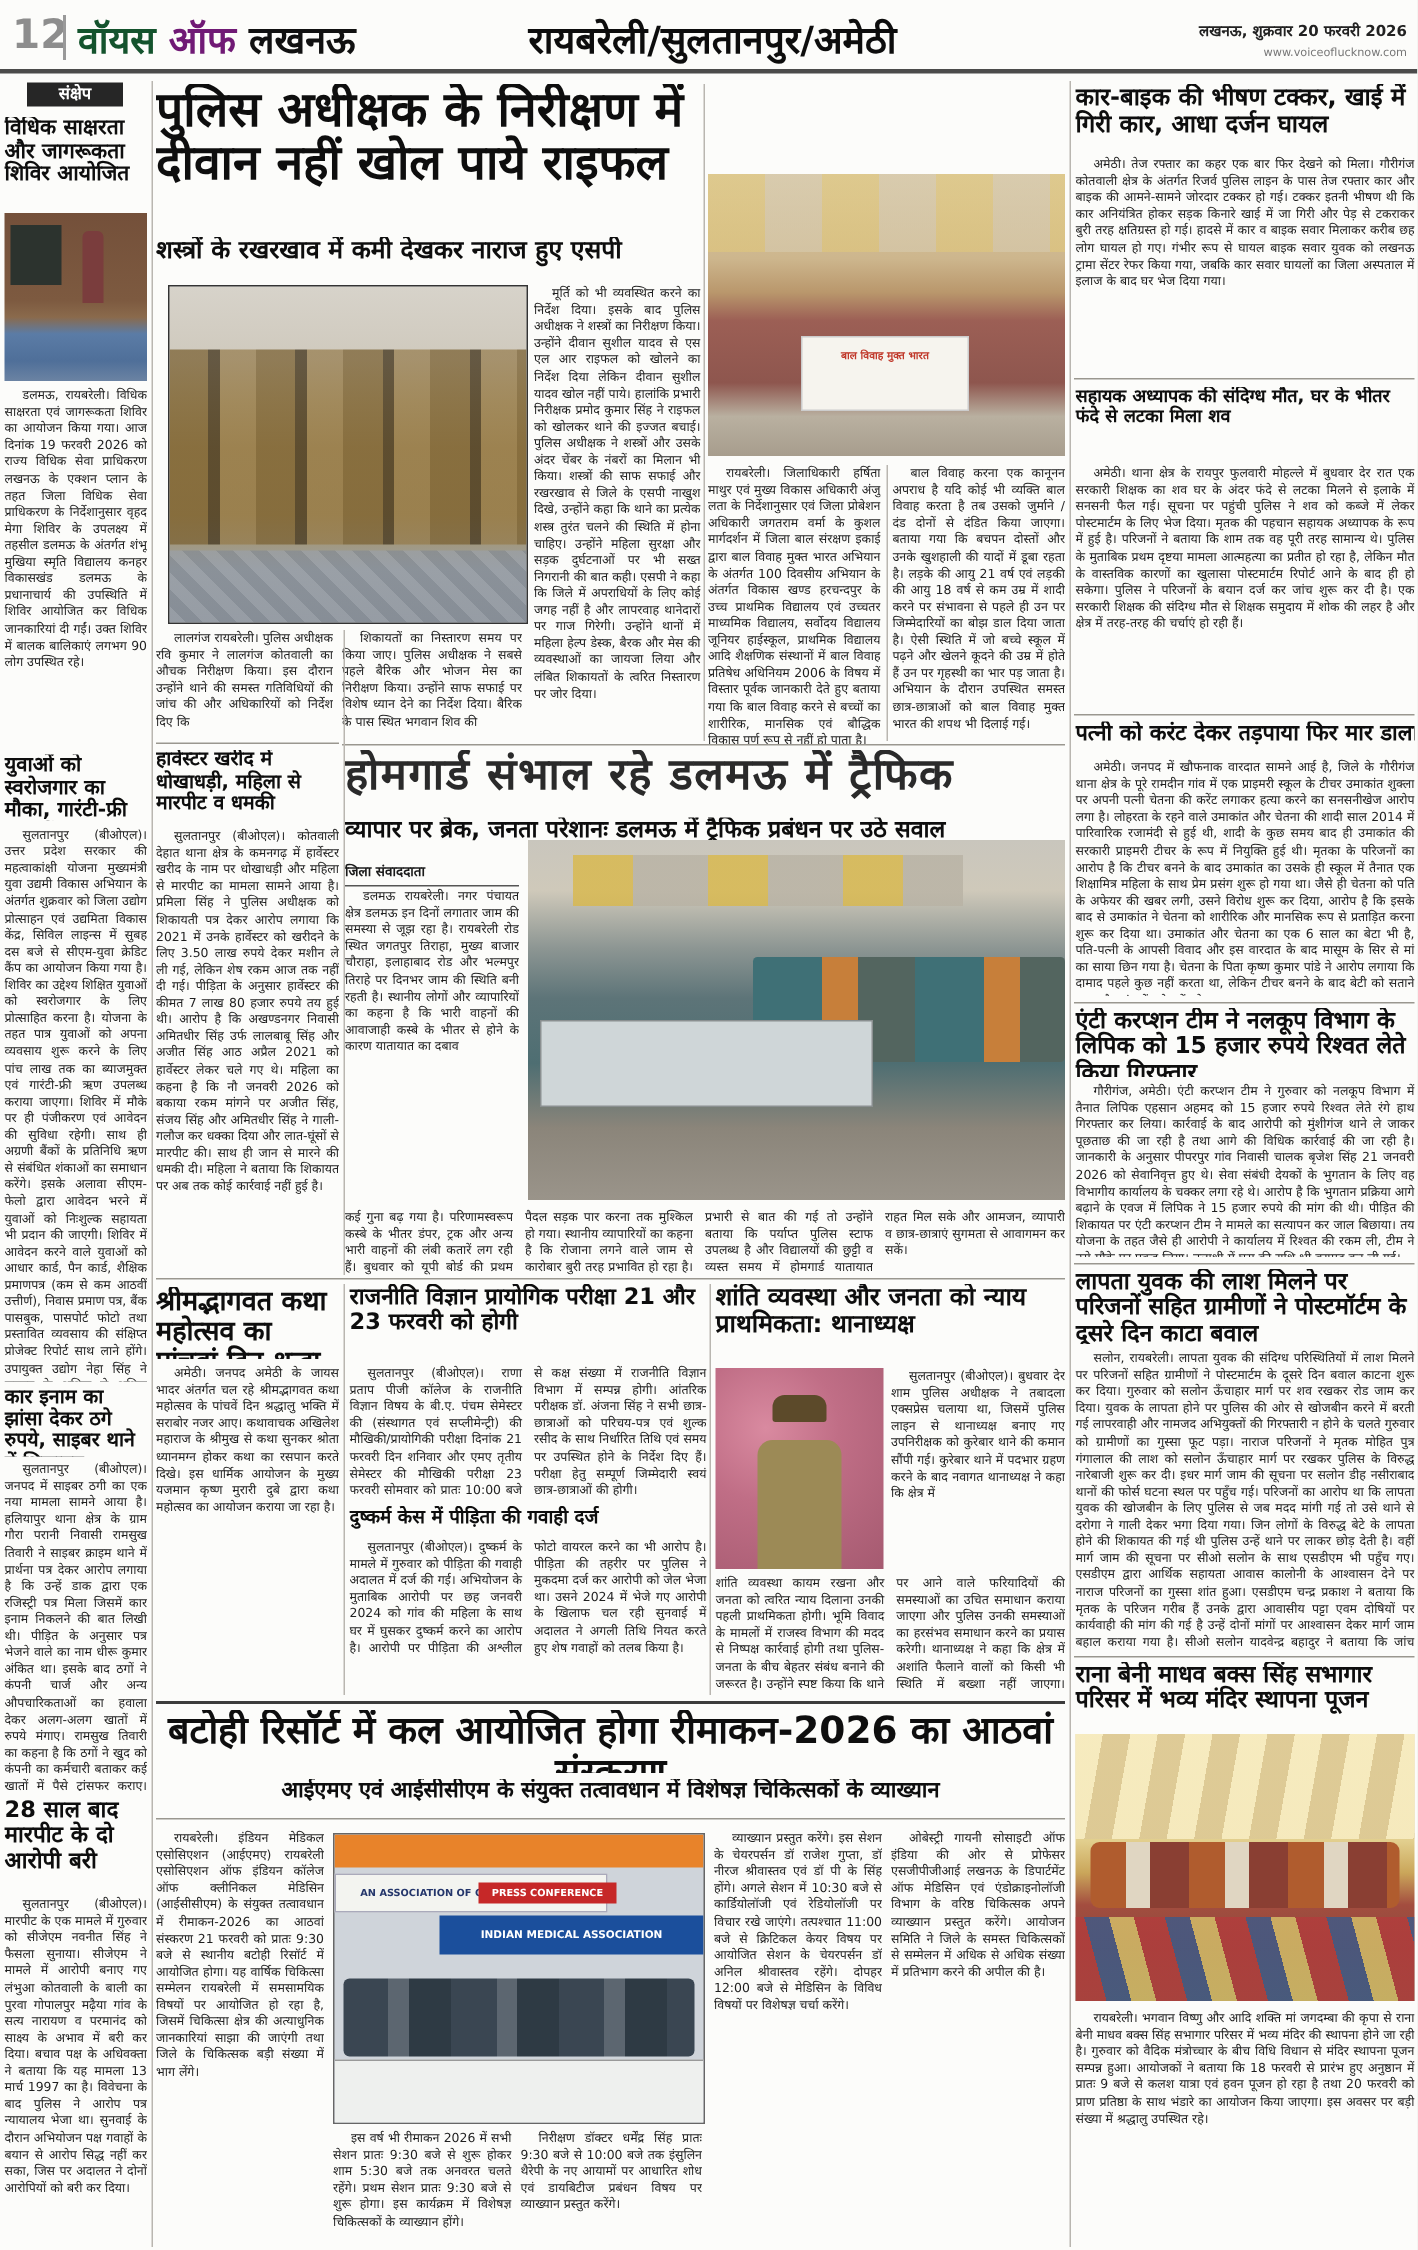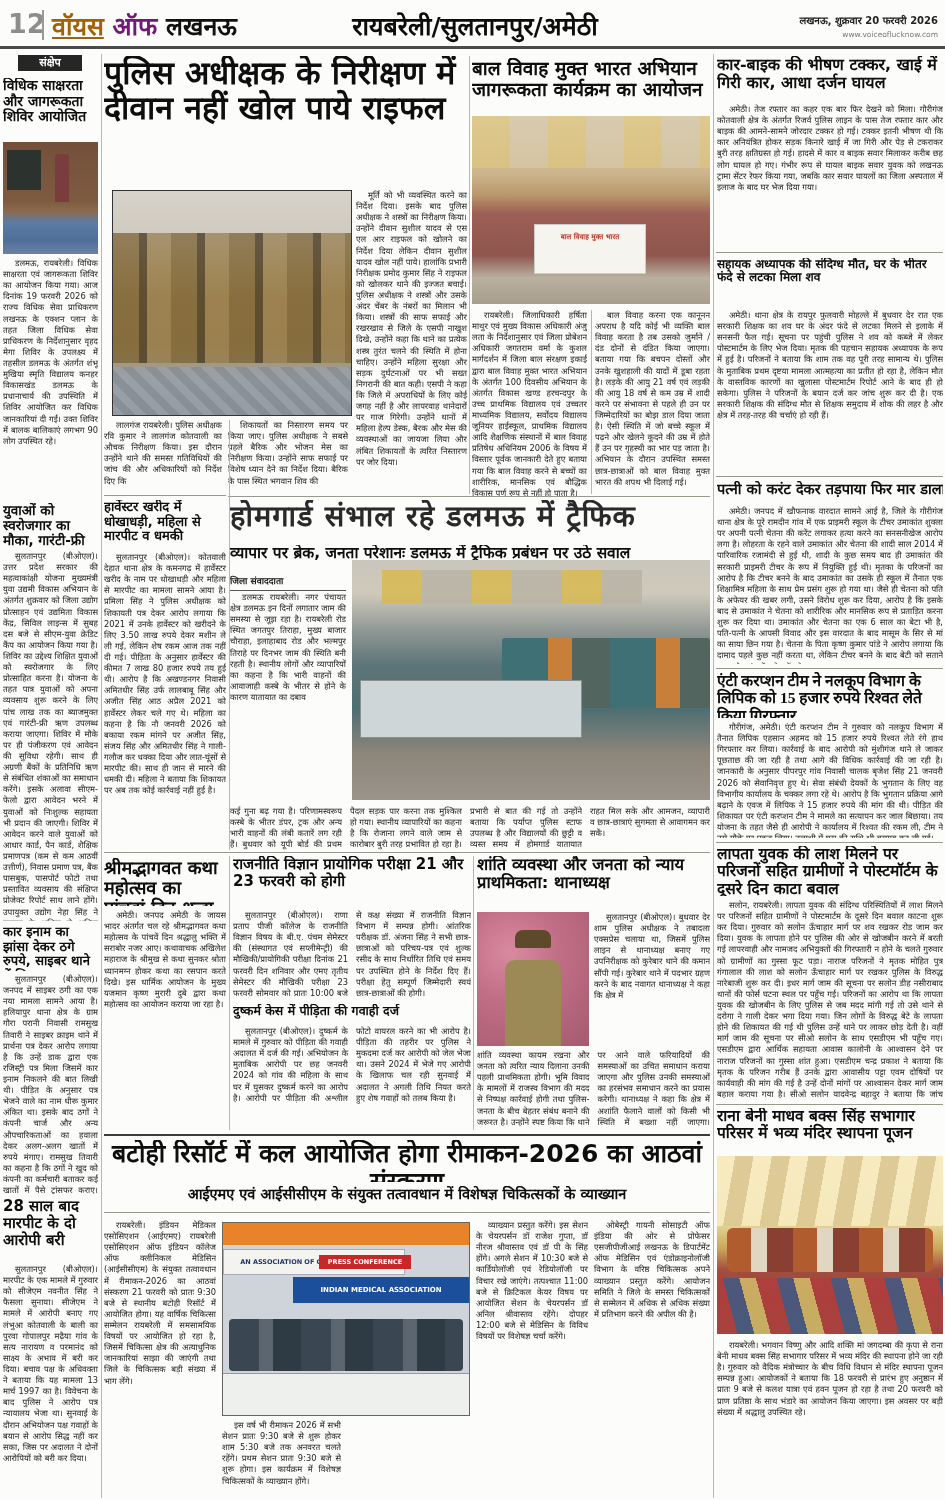--- a/index.html
+++ b/index.html
@@ -17,21 +17,21 @@
   .center{text-align:center;}
 </style>
 </head>
 <body>
 
 <div id="paper">
 
   <div class="abs" style="left:8px;top:8px;font-size:27px;font-weight:bold;color:#8d8d8d;">12</div>
   <div class="abs" style="left:42px;top:10px;width:2px;height:30px;background:#999;"></div>
   <div class="abs" style="left:52px;top:8px;font-size:25px;font-weight:bold;white-space:nowrap;">
-    <span style="color:#a16207;text-decoration:underline;">वॉयस</span>
+    <span style="color:#14532d;">वॉयस</span>
     <span style="color:#701a75;">ऑफ</span>
     <span style="color:#111;">लखनऊ</span>
   </div>
   <div class="abs center" style="left:280px;top:8px;width:390px;font-size:25px;font-weight:bold;color:#0d0d0d;">रायबरेली/सुलतानपुर/अमेठी</div>
   <div class="abs" style="left:740px;top:13px;width:198px;text-align:right;font-size:10px;font-weight:bold;color:#222;">लखनऊ, शुक्रवार 20 फरवरी 2026</div>
   <div class="abs" style="left:740px;top:30px;width:198px;text-align:right;font-size:7.5px;color:#777;">www.voiceoflucknow.com</div>
   <div class="abs hr2" style="left:0;top:46px;width:945px;"></div>
 
   <div class="abs vr" style="left:101px;top:54px;height:1444px;"></div>
   <div class="abs vr" style="left:713px;top:54px;height:1444px;"></div>
@@ -49,29 +49,29 @@
   <div class="abs hl" style="left:3px;top:503px;width:95px;height:44px;font-size:13.5px;">युवाओं को स्वरोजगार का मौका, गारंटी-फ्री ऋण कैंप</div>
   <div class="abs body" style="left:3px;top:551px;width:95px;height:370px;">सुलतानपुर (बीओएल)। उत्तर प्रदेश सरकार की महत्वाकांक्षी योजना मुख्यमंत्री युवा उद्यमी विकास अभियान के अंतर्गत शुक्रवार को जिला उद्योग प्रोत्साहन एवं उद्यमिता विकास केंद्र, सिविल लाइन्स में सुबह दस बजे से सीएम-युवा क्रेडिट कैंप का आयोजन किया गया है। शिविर का उद्देश्य शिक्षित युवाओं को स्वरोजगार के लिए प्रोत्साहित करना है। योजना के तहत पात्र युवाओं को अपना व्यवसाय शुरू करने के लिए पांच लाख तक का ब्याजमुक्त एवं गारंटी-फ्री ऋण उपलब्ध कराया जाएगा। शिविर में मौके पर ही पंजीकरण एवं आवेदन की सुविधा रहेगी। साथ ही अग्रणी बैंकों के प्रतिनिधि ऋण से संबंधित शंकाओं का समाधान करेंगे। इसके अलावा सीएम-फेलो द्वारा आवेदन भरने में युवाओं को निःशुल्क सहायता भी प्रदान की जाएगी। शिविर में आवेदन करने वाले युवाओं को आधार कार्ड, पैन कार्ड, शैक्षिक प्रमाणपत्र (कम से कम आठवीं उत्तीर्ण), निवास प्रमाण पत्र, बैंक पासबुक, पासपोर्ट फोटो तथा प्रस्तावित व्यवसाय की संक्षिप्त प्रोजेक्ट रिपोर्ट साथ लाने होंगे। उपायुक्त उद्योग नेहा सिंह ने जनपद के अधिक से अधिक युवाओं से शिविर में पहुंचकर योजना का लाभ उठाने की अपील की है।</div>
 
   <div class="abs hl" style="left:3px;top:925px;width:95px;height:46px;font-size:13px;">कार इनाम का झांसा देकर ठगे रुपये, साइबर थाने में शिकायत</div>
   <div class="abs body" style="left:3px;top:974px;width:95px;height:220px;">सुलतानपुर (बीओएल)। जनपद में साइबर ठगी का एक नया मामला सामने आया है। हलियापुर थाना क्षेत्र के ग्राम गौरा परानी निवासी रामसुख तिवारी ने साइबर क्राइम थाने में प्रार्थना पत्र देकर आरोप लगाया है कि उन्हें डाक द्वारा एक रजिस्ट्री पत्र मिला जिसमें कार इनाम निकलने की बात लिखी थी। पीड़ित के अनुसार पत्र भेजने वाले का नाम धीरू कुमार अंकित था। इसके बाद ठगों ने कंपनी चार्ज और अन्य औपचारिकताओं का हवाला देकर अलग-अलग खातों में रुपये मंगाए। रामसुख तिवारी का कहना है कि ठगों ने खुद को कंपनी का कर्मचारी बताकर कई खातों में पैसे ट्रांसफर कराए। अब उन्हें न तो पैसा मिल रहा है न ही कार। साइबर थाना प्रभारी ने बताया कि तहरीर पर मुकदमा दर्ज कर लिया गया है।</div>
 
   <div class="abs hl" style="left:3px;top:1198px;width:95px;height:62px;font-size:15px;">28 साल बाद मारपीट के दो आरोपी बरी</div>
   <div class="abs body" style="left:3px;top:1264px;width:95px;height:232px;">सुलतानपुर (बीओएल)। मारपीट के एक मामले में गुरुवार को सीजेएम नवनीत सिंह ने फैसला सुनाया। सीजेएम ने मामले में आरोपी बनाए गए लंभुआ कोतवाली के बाली का पुरवा गोपालपुर मढ़ैया गांव के सत्य नारायण व परमानंद को साक्ष्य के अभाव में बरी कर दिया। बचाव पक्ष के अधिवक्ता ने बताया कि यह मामला 13 मार्च 1997 का है। विवेचना के बाद पुलिस ने आरोप पत्र न्यायालय भेजा था। सुनवाई के दौरान अभियोजन पक्ष गवाहों के बयान से आरोप सिद्ध नहीं कर सका, जिस पर अदालत ने दोनों आरोपियों को बरी कर दिया।</div>
 
   <div class="abs hl" style="left:104px;top:56px;width:364px;height:98px;font-size:32px;line-height:1.1;">पुलिस अधीक्षक के निरीक्षण में दीवान नहीं खोल पाये राइफल</div>
+  <div class="abs hl" style="left:104px;top:158px;width:364px;height:24px;font-size:16.5px;">शस्त्रों के रखरखाव में कमी देखकर नाराज हुए एसपी</div>
   <div class="abs photo" style="left:112px;top:190px;width:238px;height:224px;border:1px solid #333;background:linear-gradient(180deg,#d7d3ca 0%,#cfc9bd 22%,#c2b088 34%,#b0955e 48%,#a98f58 68%,#9aa0a4 84%,#8d949c 100%);">
     <div class="abs" style="left:0;top:42px;width:238px;height:130px;background:repeating-linear-gradient(90deg,rgba(123,98,52,.75) 0 26px,rgba(74,60,36,.8) 26px 34px,rgba(148,122,74,.7) 34px 58px);"></div>
     <div class="abs" style="left:0;top:176px;width:238px;height:48px;background:repeating-linear-gradient(45deg,#9aa0a8 0 8px,#848b94 8px 16px);opacity:.7;"></div>
   </div>
   <div class="abs body" style="left:356px;top:190px;width:111px;height:302px;">मूर्ति को भी व्यवस्थित करने का निर्देश दिया। इसके बाद पुलिस अधीक्षक ने शस्त्रों का निरीक्षण किया। उन्होंने दीवान सुशील यादव से एस एल आर राइफल को खोलने का निर्देश दिया लेकिन दीवान सुशील यादव खोल नहीं पाये। हालांकि प्रभारी निरीक्षक प्रमोद कुमार सिंह ने राइफल को खोलकर थाने की इज्जत बचाई। पुलिस अधीक्षक ने शस्त्रों और उसके अंदर चेंबर के नंबरों का मिलान भी किया। शस्त्रों की साफ सफाई और रखरखाव से जिले के एसपी नाखुश दिखे, उन्होंने कहा कि थाने का प्रत्येक शस्त्र तुरंत चलने की स्थिति में होना चाहिए। उन्होंने महिला सुरक्षा और सड़क दुर्घटनाओं पर भी सख्त निगरानी की बात कही। एसपी ने कहा कि जिले में अपराधियों के लिए कोई जगह नहीं है और लापरवाह थानेदारों पर गाज गिरेगी। उन्होंने थानों में महिला हेल्प डेस्क, बैरक और मेस की व्यवस्थाओं का जायजा लिया और लंबित शिकायतों के त्वरित निस्तारण पर जोर दिया।</div>
   <div class="abs body" style="left:104px;top:420px;width:118px;height:74px;">लालगंज रायबरेली। पुलिस अधीक्षक रवि कुमार ने लालगंज कोतवाली का औचक निरीक्षण किया। इस दौरान उन्होंने थाने की समस्त गतिविधियों की जांच की और अधिकारियों को निर्देश दिए कि</div>
   <div class="abs body" style="left:228px;top:420px;width:120px;height:74px;">शिकायतों का निस्तारण समय पर किया जाए। पुलिस अधीक्षक ने सबसे पहले बैरिक और भोजन मेस का निरीक्षण किया। उन्होंने साफ सफाई पर विशेष ध्यान देने का निर्देश दिया। बैरिक के पास स्थित भगवान शिव की</div>
 
-  <div class="abs hl" style="left:472px;top:58px;width:238px;height:54px;font-size:19px;">बाल विवाह मुक्त भारत अभियान जागरूकता कार्यक्रम का आयोजन</div>
   <div class="abs photo" style="left:472px;top:116px;width:238px;height:188px;background:linear-gradient(180deg,#d9c9a8 0%,#cdb68d 30%,#b9976c 42%,#9c5f55 52%,#8e564e 74%,#b9b0a0 86%,#a79d8d 100%);">
     <div class="abs" style="left:0;top:0;width:238px;height:52px;background:repeating-linear-gradient(90deg,#e2c979 0 38px,#d8cdb2 38px 76px);opacity:.55;"></div>
     <div class="abs center" style="left:62px;top:108px;width:110px;height:40px;background:#f6f4ee;border:1px solid #ccc;font-size:7px;font-weight:bold;color:#c0392b;line-height:1.2;padding-top:8px;">
       <span>बाल विवाह मुक्त भारत</span>
     </div>
   </div>
   <div class="abs body" style="left:472px;top:310px;width:115px;height:186px;">रायबरेली। जिलाधिकारी हर्षिता माथुर एवं मुख्य विकास अधिकारी अंजु लता के निर्देशानुसार एवं जिला प्रोबेशन अधिकारी जगतराम वर्मा के कुशल मार्गदर्शन में जिला बाल संरक्षण इकाई द्वारा बाल विवाह मुक्त भारत अभियान के अंतर्गत 100 दिवसीय अभियान के अंतर्गत विकास खण्ड हरचन्दपुर के उच्च प्राथमिक विद्यालय एवं उच्चतर माध्यमिक विद्यालय, सर्वोदय विद्यालय जूनियर हाईस्कूल, प्राथमिक विद्यालय आदि शैक्षणिक संस्थानों में बाल विवाह प्रतिषेध अधिनियम 2006 के विषय में विस्तार पूर्वक जानकारी देते हुए बताया गया कि बाल विवाह करने से बच्चों का शारीरिक, मानसिक एवं बौद्धिक विकास पूर्ण रूप से नहीं हो पाता है।</div>
   <div class="abs vr" style="left:591px;top:310px;height:184px;"></div>
   <div class="abs body" style="left:595px;top:310px;width:115px;height:186px;">बाल विवाह करना एक कानूनन अपराध है यदि कोई भी व्यक्ति बाल विवाह करता है तब उसको जुर्माने / दंड दोनों से दंडित किया जाएगा। बताया गया कि बचपन दोस्तों और उनके खुशहाली की यादों में डूबा रहता है। लड़के की आयु 21 वर्ष एवं लड़की की आयु 18 वर्ष से कम उम्र में शादी करने पर संभावना से पहले ही उन पर जिम्मेदारियों का बोझ डाल दिया जाता है। ऐसी स्थिति में जो बच्चे स्कूल में पढ़ने और खेलने कूदने की उम्र में होते हैं उन पर गृहस्थी का भार पड़ जाता है। अभियान के दौरान उपस्थित समस्त छात्र-छात्राओं को बाल विवाह मुक्त भारत की शपथ भी दिलाई गई।</div>
 
@@ -132,36 +132,37 @@
     <div class="abs center" style="left:0;top:26px;width:180px;height:24px;background:#f3f4f0;color:#24366b;font-size:6.5px;font-weight:bold;line-height:24px;border:1px solid #aab;">
       <span>AN ASSOCIATION OF CLINICAL MEDICINE</span>
     </div>
     <div class="abs center" style="left:96px;top:32px;width:92px;height:14px;background:#c62828;color:#fff;font-size:6.5px;font-weight:bold;line-height:14px;">
       <span>PRESS CONFERENCE</span>
     </div>
     <div class="abs" style="left:6px;top:96px;width:234px;height:52px;background:repeating-linear-gradient(90deg,#3a4652 0 30px,#5c6670 30px 44px,#2e3a44 44px 72px);border-radius:4px;"></div>
     <div class="abs" style="left:0;top:150px;width:246px;height:42px;background:#eef0ee;border-top:1px solid #999;"></div>
   </div>
   <div class="abs body" style="left:222px;top:1420px;width:119px;height:78px;">इस वर्ष भी रीमाकन 2026 में सभी सेशन प्रातः 9:30 बजे से शुरू होकर शाम 5:30 बजे तक अनवरत चलते रहेंगे। प्रथम सेशन प्रातः 9:30 बजे से शुरू होगा। इस कार्यक्रम में विशेषज्ञ चिकित्सकों के व्याख्यान होंगे।</div>
+  <div class="abs body" style="left:347px;top:1420px;width:121px;height:78px;">निरीक्षण डॉक्टर धर्मेंद्र सिंह प्रातः 9:30 बजे से 10:00 बजे तक इंसुलिन थैरेपी के नए आयामों पर आधारित शोध एवं डायबिटीज प्रबंधन विषय पर व्याख्यान प्रस्तुत करेंगे।</div>
   <div class="abs body" style="left:476px;top:1220px;width:112px;height:276px;">व्याख्यान प्रस्तुत करेंगे। इस सेशन के चेयरपर्सन डॉ राजेश गुप्ता, डॉ नीरज श्रीवास्तव एवं डॉ पी के सिंह होंगे। अगले सेशन में 10:30 बजे से कार्डियोलॉजी एवं रेडियोलॉजी पर विचार रखे जाएंगे। तत्पश्चात 11:00 बजे से क्रिटिकल केयर विषय पर आयोजित सेशन के चेयरपर्सन डॉ अनिल श्रीवास्तव रहेंगे। दोपहर 12:00 बजे से मेडिसिन के विविध विषयों पर विशेषज्ञ चर्चा करेंगे।</div>
   <div class="abs hl" style="left:717px;top:56px;width:226px;height:44px;font-size:16px;">कार-बाइक की भीषण टक्कर, खाई में गिरी कार, आधा दर्जन घायल</div>
 
   <div class="abs body" style="left:594px;top:1220px;width:116px;height:276px;">ओबेस्ट्री गायनी सोसाइटी ऑफ इंडिया की ओर से प्रोफेसर एसजीपीजीआई लखनऊ के डिपार्टमेंट ऑफ मेडिसिन एवं एंडोक्राइनोलॉजी विभाग के वरिष्ठ चिकित्सक अपने व्याख्यान प्रस्तुत करेंगे। आयोजन समिति ने जिले के समस्त चिकित्सकों से सम्मेलन में अधिक से अधिक संख्या में प्रतिभाग करने की अपील की है।</div>
   <div class="abs body" style="left:717px;top:104px;width:226px;height:144px;">अमेठी। तेज रफ्तार का कहर एक बार फिर देखने को मिला। गौरीगंज कोतवाली क्षेत्र के अंतर्गत रिजर्व पुलिस लाइन के पास तेज रफ्तार कार और बाइक की आमने-सामने जोरदार टक्कर हो गई। टक्कर इतनी भीषण थी कि कार अनियंत्रित होकर सड़क किनारे खाई में जा गिरी और पेड़ से टकराकर बुरी तरह क्षतिग्रस्त हो गई। हादसे में कार व बाइक सवार मिलाकर करीब छह लोग घायल हो गए। गंभीर रूप से घायल बाइक सवार युवक को लखनऊ ट्रामा सेंटर रेफर किया गया, जबकि कार सवार घायलों का जिला अस्पताल में इलाज के बाद घर भेज दिया गया।</div>
   <div class="abs hr" style="left:716px;top:252px;width:227px;"></div>
 
   <div class="abs hl" style="left:717px;top:258px;width:226px;height:46px;font-size:12px;">सहायक अध्यापक की संदिग्ध मौत, घर के भीतर फंदे से लटका मिला शव</div>
   <div class="abs body" style="left:717px;top:310px;width:226px;height:162px;">अमेठी। थाना क्षेत्र के रायपुर फुलवारी मोहल्ले में बुधवार देर रात एक सरकारी शिक्षक का शव घर के अंदर फंदे से लटका मिलने से इलाके में सनसनी फैल गई। सूचना पर पहुंची पुलिस ने शव को कब्जे में लेकर पोस्टमार्टम के लिए भेज दिया। मृतक की पहचान सहायक अध्यापक के रूप में हुई है। परिजनों ने बताया कि शाम तक वह पूरी तरह सामान्य थे। पुलिस के मुताबिक प्रथम दृष्टया मामला आत्महत्या का प्रतीत हो रहा है, लेकिन मौत के वास्तविक कारणों का खुलासा पोस्टमार्टम रिपोर्ट आने के बाद ही हो सकेगा। पुलिस ने परिजनों के बयान दर्ज कर जांच शुरू कर दी है। एक सरकारी शिक्षक की संदिग्ध मौत से शिक्षक समुदाय में शोक की लहर है और क्षेत्र में तरह-तरह की चर्चाएं हो रही हैं।</div>
   <div class="abs hr" style="left:716px;top:476px;width:227px;"></div>
 
   <div class="abs hl" style="left:717px;top:481px;width:226px;height:22px;font-size:14.5px;white-space:nowrap;">पत्नी को करंट देकर तड़पाया फिर मार डाला</div>
   <div class="abs body" style="left:717px;top:506px;width:226px;height:158px;">अमेठी। जनपद में खौफनाक वारदात सामने आई है, जिले के गौरीगंज थाना क्षेत्र के पूरे रामदीन गांव में एक प्राइमरी स्कूल के टीचर उमाकांत शुक्ला पर अपनी पत्नी चेतना की करेंट लगाकर हत्या करने का सनसनीखेज आरोप लगा है। लोहरता के रहने वाले उमाकांत और चेतना की शादी साल 2014 में पारिवारिक रजामंदी से हुई थी, शादी के कुछ समय बाद ही उमाकांत की सरकारी प्राइमरी टीचर के रूप में नियुक्ति हुई थी। मृतका के परिजनों का आरोप है कि टीचर बनने के बाद उमाकांत का उसके ही स्कूल में तैनात एक शिक्षामित्र महिला के साथ प्रेम प्रसंग शुरू हो गया था। जैसे ही चेतना को पति के अफेयर की खबर लगी, उसने विरोध शुरू कर दिया, आरोप है कि इसके बाद से उमाकांत ने चेतना को शारीरिक और मानसिक रूप से प्रताड़ित करना शुरू कर दिया था। उमाकांत और चेतना का एक 6 साल का बेटा भी है, पति-पत्नी के आपसी विवाद और इस वारदात के बाद मासूम के सिर से मां का साया छिन गया है। चेतना के पिता कृष्ण कुमार पांडे ने आरोप लगाया कि दामाद पहले कुछ नहीं करता था, लेकिन टीचर बनने के बाद बेटी को सताने लगा और अंत में उसे करेंट देकर मार डाला।</div>
   <div class="abs hr" style="left:716px;top:668px;width:227px;"></div>
 
-  <div class="abs hl" style="left:717px;top:672px;width:226px;height:46px;font-size:15.5px;font-family:Liberation Serif, serif;">एंटी करप्शन टीम ने नलकूप विभाग के लिपिक को 15 हजार रुपये रिश्वत लेते किया गिरफ्तार</div>
+  <div class="abs hl" style="left:717px;top:672px;width:226px;height:46px;font-size:15.5px;">एंटी करप्शन टीम ने नलकूप विभाग के लिपिक को 15 हजार रुपये रिश्वत लेते किया गिरफ्तार</div>
   <div class="abs body" style="left:717px;top:722px;width:226px;height:116px;">गौरीगंज, अमेठी। एंटी करप्शन टीम ने गुरुवार को नलकूप विभाग में तैनात लिपिक एहसान अहमद को 15 हजार रुपये रिश्वत लेते रंगे हाथ गिरफ्तार कर लिया। कार्रवाई के बाद आरोपी को मुंशीगंज थाने ले जाकर पूछताछ की जा रही है तथा आगे की विधिक कार्रवाई की जा रही है। जानकारी के अनुसार पीपरपुर गांव निवासी चालक बृजेश सिंह 21 जनवरी 2026 को सेवानिवृत्त हुए थे। सेवा संबंधी देयकों के भुगतान के लिए वह विभागीय कार्यालय के चक्कर लगा रहे थे। आरोप है कि भुगतान प्रक्रिया आगे बढ़ाने के एवज में लिपिक ने 15 हजार रुपये की मांग की थी। पीड़ित की शिकायत पर एंटी करप्शन टीम ने मामले का सत्यापन कर जाल बिछाया। तय योजना के तहत जैसे ही आरोपी ने कार्यालय में रिश्वत की रकम ली, टीम ने उसे मौके पर पकड़ लिया। तलाशी में घूस की राशि भी बरामद कर ली गई।</div>
   <div class="abs hr" style="left:716px;top:842px;width:227px;"></div>
 
   <div class="abs hl" style="left:717px;top:846px;width:226px;height:50px;font-size:15.5px;">लापता युवक की लाश मिलने पर परिजनों सहित ग्रामीणों ने पोस्टमॉर्टम के दूसरे दिन काटा बवाल</div>
   <div class="abs body" style="left:717px;top:900px;width:226px;height:200px;">सलोन, रायबरेली। लापता युवक की संदिग्ध परिस्थितियों में लाश मिलने पर परिजनों सहित ग्रामीणों ने पोस्टमार्टम के दूसरे दिन बवाल काटना शुरू कर दिया। गुरुवार को सलोन ऊँचाहार मार्ग पर शव रखकर रोड जाम कर दिया। युवक के लापता होने पर पुलिस की ओर से खोजबीन करने में बरती गई लापरवाही और नामजद अभियुक्तों की गिरफ्तारी न होने के चलते गुरुवार को ग्रामीणों का गुस्सा फूट पड़ा। नाराज परिजनों ने मृतक मोहित पुत्र गंगालाल की लाश को सलोन ऊँचाहार मार्ग पर रखकर पुलिस के विरुद्ध नारेबाजी शुरू कर दी। इधर मार्ग जाम की सूचना पर सलोन डीह नसीराबाद थानों की फोर्स घटना स्थल पर पहुँच गई। परिजनों का आरोप था कि लापता युवक की खोजबीन के लिए पुलिस से जब मदद मांगी गई तो उसे थाने से दरोगा ने गाली देकर भगा दिया गया। जिन लोगों के विरुद्ध बेटे के लापता होने की शिकायत की गई थी पुलिस उन्हें थाने पर लाकर छोड़ देती है। वहीं मार्ग जाम की सूचना पर सीओ सलोन के साथ एसडीएम भी पहुँच गए। एसडीएम द्वारा आर्थिक सहायता आवास कालोनी के आश्वासन देने पर नाराज परिजनों का गुस्सा शांत हुआ। एसडीएम चन्द्र प्रकाश ने बताया कि मृतक के परिजन गरीब हैं उनके द्वारा आवासीय पट्टा एवम दोषियों पर कार्यवाही की मांग की गई है उन्हें दोनों मांगों पर आश्वासन देकर मार्ग जाम बहाल कराया गया है। सीओ सलोन यादवेन्द्र बहादुर ने बताया कि जांच उपरांत दोषियों पर कार्यवाही होगी।</div>
   <div class="abs hr" style="left:716px;top:1104px;width:227px;"></div>
 
   <div class="abs hl" style="left:717px;top:1108px;width:226px;height:44px;font-size:15.5px;">राना बेनी माधव बक्स सिंह सभागार परिसर में भव्य मंदिर स्थापना पूजन</div>
   <div class="abs photo" style="left:717px;top:1156px;width:226px;height:178px;background:linear-gradient(180deg,#e8d79a 0%,#e2cf8e 40%,#caa65a 52%,#a34d3f 64%,#8c4a3e 80%,#7a5a42 100%);">
     <div class="abs" style="left:0;top:0;width:226px;height:70px;background:repeating-linear-gradient(100deg,rgba(250,240,200,.8) 0 18px,rgba(220,200,150,.8) 18px 36px);"></div>

